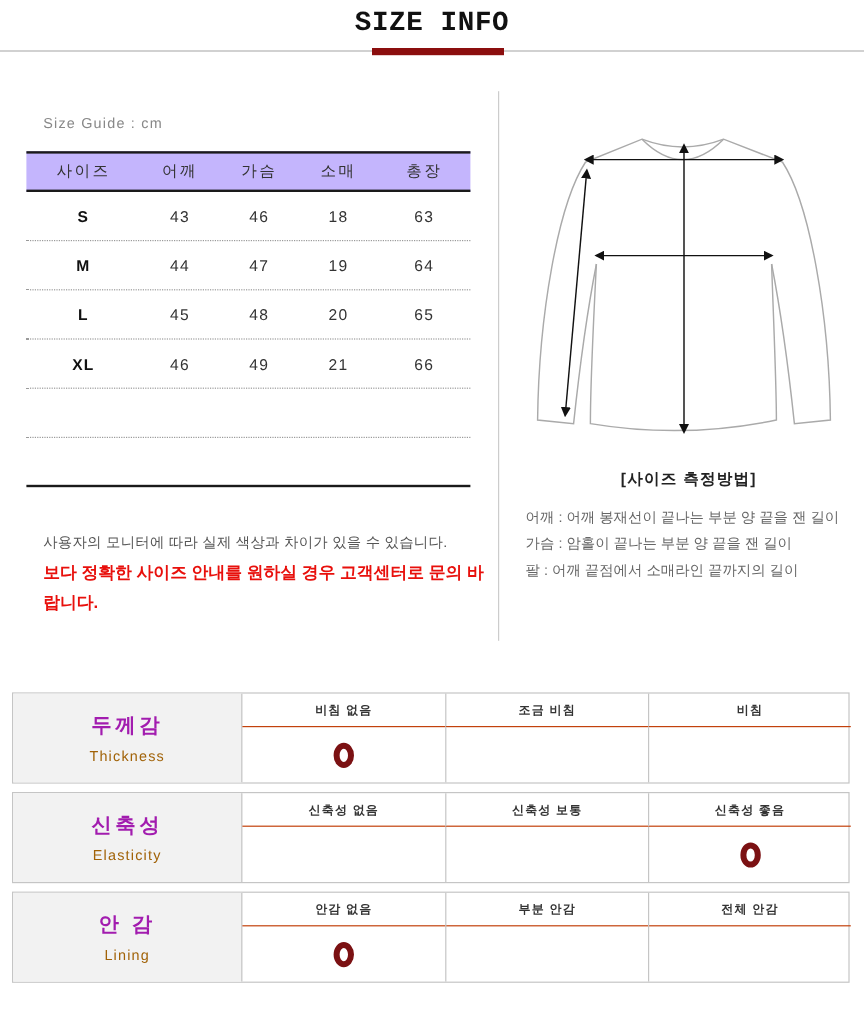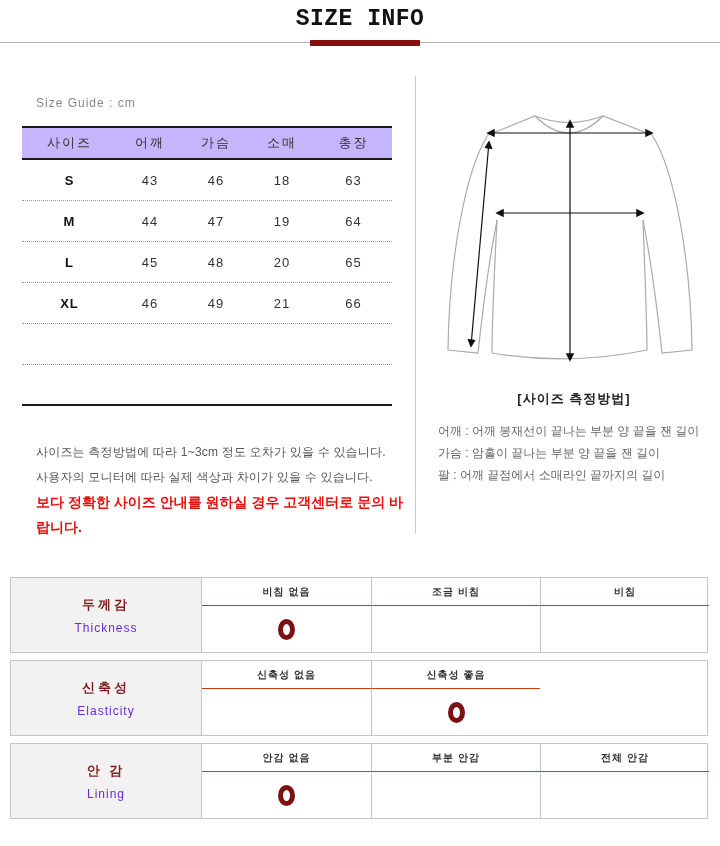--- a/index.html
+++ b/index.html
@@ -38,22 +38,22 @@
   .measure-lines { margin-top:12px; }
   .measure-line { font-size:12px; color:#666; line-height:22px; }
 
   
   .spec-table { position:absolute; left:10px; width:698px; height:76px;
                 display:grid; grid-template-columns:191px 169px 169px 169px; grid-template-rows:28px 1fr;
                 border:1px solid #c5c5c5; background:#fff; }
   .spec-table.t1 { top:577px; } .spec-table.t2 { top:660px; } .spec-table.t3 { top:743px; }
   .spec-label { grid-row:1/3; background:#f2f2f2; border-right:1px solid #c5c5c5;
                 display:flex; flex-direction:column; align-items:center; justify-content:center; gap:7px; }
-  .spec-label .ko { font-size:13px; font-weight:bold; color:#7f1d1d; letter-spacing:3px; }
-  .spec-label .en { font-size:12px; color:#6d28d9; letter-spacing:1px; }
+  .spec-label .ko { font-size:17px; font-weight:bold; color:#a21caf; letter-spacing:3px; }
+  .spec-label .en { font-size:12px; color:#a16207; letter-spacing:1px; }
   .opt-head { border-bottom:1px solid #c2410c; display:flex; align-items:center; justify-content:center;
               font-size:10px; font-weight:bold; color:#333; letter-spacing:1px; }
   .opt-head + .opt-head, .opt-val + .opt-val { border-left:1px solid #c5c5c5; }
   .opt-val { display:flex; align-items:center; justify-content:center; }
   .opt-val:nth-of-type(5) { border-left:0; }
   .mark { width:17px; height:21px; border:5px solid #7b1113; border-radius:50%; }
 </style>
 </head>
 <body>
 
@@ -109,21 +109,20 @@
   <div class="st-row last">
     <div></div>
       <div></div>
     <div></div>
       <div></div>
     <div></div>
   </div>
 </div>
 
 <div class="notes">
-  <div class="note-line">사이즈는 측정방법에 따라 1~3cm 정도 오차가 있을 수 있습니다.</div>
   <div class="note-line">사용자의 모니터에 따라 실제 색상과 차이가 있을 수 있습니다.</div>
   <div class="note-strong">보다 정확한 사이즈 안내를 원하실 경우 고객센터로 문의 바랍니다.</div>
 </div>
 
 <div class="v-divider"></div>
 
 <div class="shirt-wrap">
   <svg width="280" height="305" viewBox="0 0 280 305">
     <defs>
       <marker id="ah" viewBox="0 0 10 10" refX="8" refY="5" markerWidth="7" markerHeight="7" orient="auto-start-reverse">
@@ -171,20 +170,21 @@
   <div class="opt-val"></div>
   <div class="opt-val"></div>
 </div>
 
 <div class="spec-table t2">
   <div class="spec-label">
     <div class="ko">신축성</div>
     <div class="en">Elasticity</div>
   </div>
   <div class="opt-head">신축성 없음</div>
+  <div class="opt-head">신축성 보통</div>
   <div class="opt-head">신축성 좋음</div>
   <div class="opt-val"></div>
   <div class="opt-val"></div>
   <div class="opt-val">
       <span class="mark"></span>
     </div>
 </div>
 
 <div class="spec-table t3">
   <div class="spec-label">

